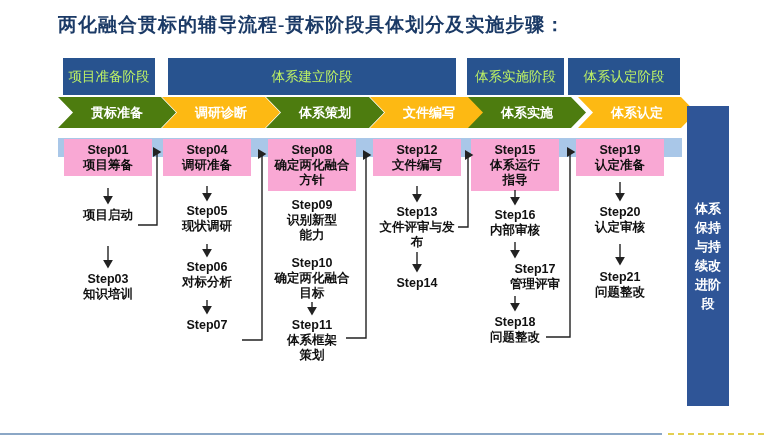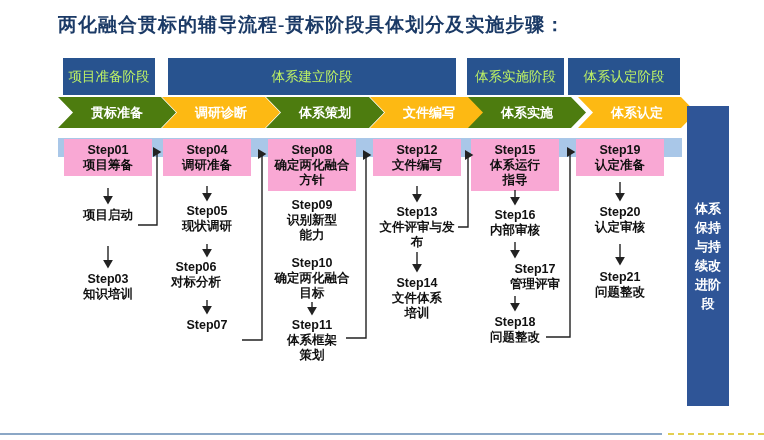--- a/index.html
+++ b/index.html
@@ -46,21 +46,21 @@
   
   .step{
     position:absolute;width:94px;text-align:center;color:#111111;
     font-size:12.5px;font-weight:bold;line-height:15px;z-index:3;
   }
   .step .nm{white-space:pre-line;}
   .step.first{background:#f9a8d4;width:88px;padding-top:4px;padding-bottom:3px;z-index:2;}
   
   .s01{left:64px;top:139px;} .s02{left:61px;top:208px;} .s03{left:61px;top:272px;}
   
-  .s04{left:163px;top:139px;} .s05{left:160px;top:204px;} .s06{left:149px;top:260px;} .s07{left:160px;top:318px;}
+  .s04{left:163px;top:139px;} .s05{left:160px;top:204px;} .s06{left:160px;top:260px;} .s07{left:160px;top:318px;}
   
   .s08{left:268px;top:139px;} .s09{left:265px;top:198px;} .s10{left:265px;top:256px;} .s11{left:265px;top:318px;}
   
   .s12{left:373px;top:139px;} .s13{left:370px;top:205px;} .s14{left:370px;top:276px;}
   
   .s15{left:471px;top:139px;} .s16{left:468px;top:208px;} .s17{left:488px;top:262px;} .s18{left:468px;top:315px;}
   
   .s19{left:576px;top:139px;} .s20{left:573px;top:205px;} .s21{left:573px;top:270px;}
   
   .connectors{position:absolute;left:0;top:0;width:764px;height:440px;z-index:4;pointer-events:none;}
@@ -169,22 +169,20 @@
     <div class="num">Step12</div>
     <div class="nm">文件编写</div>
   </div>
 <div class="step s13">
     <div class="num">Step13</div>
     <div class="nm">文件评审与发
 布</div>
   </div>
 <div class="step s14">
     <div class="num">Step14</div>
-    <div class="nm">文件体系
-培训</div>
   </div>
 
 <div class="step first s15">
     <div class="num">Step15</div>
     <div class="nm">体系运行
 指导</div>
   </div>
 <div class="step s16">
     <div class="num">Step16</div>
     <div class="nm">内部审核</div>

